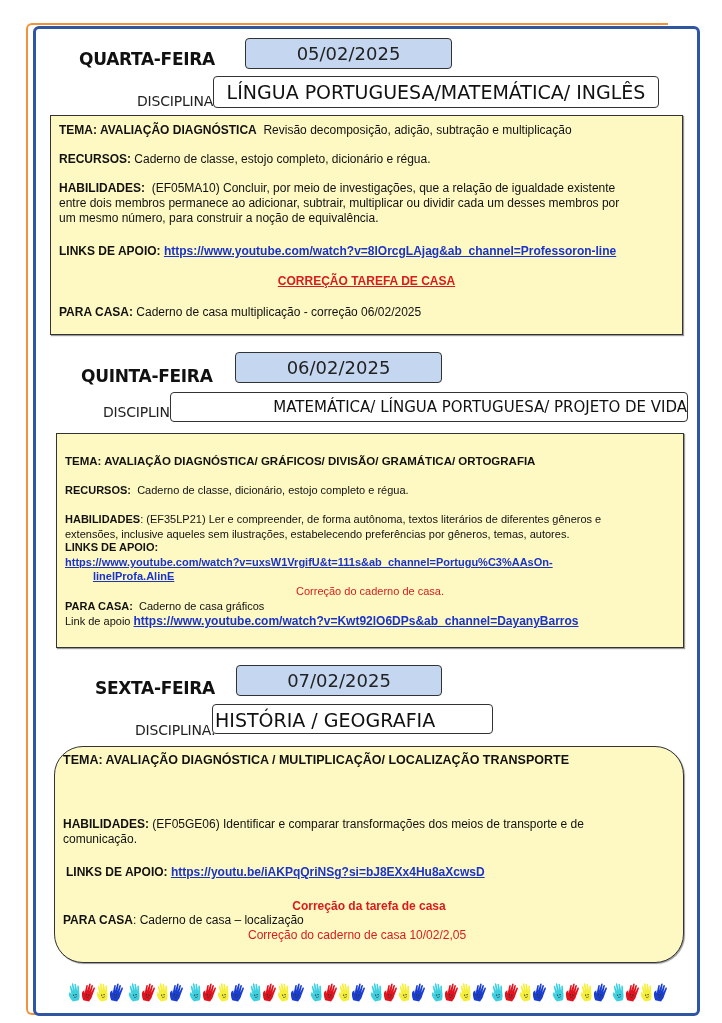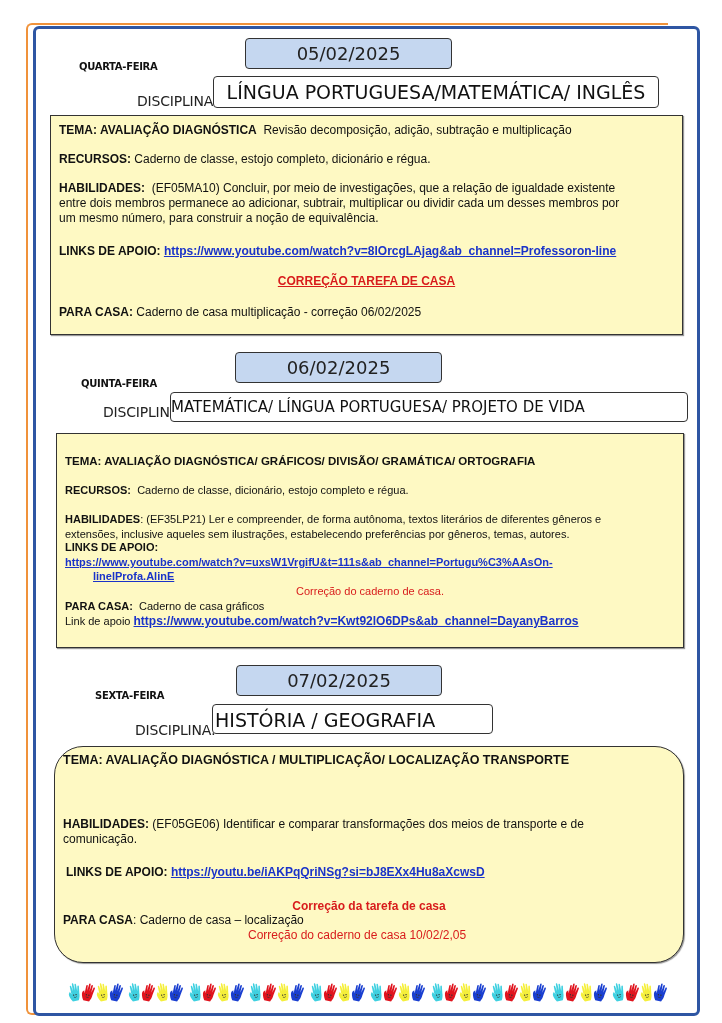--- a/index.html
+++ b/index.html
@@ -1,21 +1,21 @@
 <!DOCTYPE html>
 <html><head>
 <meta charset="utf-8">
 <style>
   html, body { margin: 0; padding: 0; background: #ffffff; }
   body { width: 722px; height: 1023px; position: relative; overflow: hidden; font-family: "Liberation Sans", sans-serif; color: #111; }
 
   .frame-orange { position: absolute; left: 26px; top: 23px; width: 640px; height: 988px; border: 2px solid #f0923a; border-right: none; border-radius: 6px 0 0 6px; }
   .frame-blue { position: absolute; left: 33px; top: 26px; width: 661px; height: 984px; border: 3px solid #2e56a3; border-radius: 6px; }
 
-  .day-label { position: absolute; font-family: "DejaVu Sans", sans-serif; font-weight: bold; font-size: 10px; letter-spacing: -0.3px; color: #111; margin-top: 12px; }
+  .day-label { position: absolute; font-family: "DejaVu Sans", sans-serif; font-weight: bold; font-size: 17px; letter-spacing: -0.3px; color: #111; }
   .date-box { position: absolute; background: #c5d7f0; border: 1px solid #333; border-radius: 4px; text-align: center; font-family: "DejaVu Sans", sans-serif; font-size: 18px; line-height: 29px; color: #222; }
   .disc-label { position: absolute; font-family: "DejaVu Sans", sans-serif; font-size: 14px; color: #222; letter-spacing: -0.2px; }
   .disc-box { position: absolute; background: #fff; border: 1px solid #333; border-radius: 4px; font-family: "DejaVu Sans", sans-serif; color: #111; white-space: nowrap; }
 
   .content-box { position: absolute; background: #fef9c3; border: 1px solid #333; box-shadow: 1px 1px 1px #999; font-size: 12px; line-height: 15px; color: #111; }
   .line { position: absolute; white-space: nowrap; }
   .b { font-weight: bold; }
   .link { color: #1a33c9; text-decoration: underline; font-weight: bold; }
   .red { color: #d81c1c; }
 
@@ -55,21 +55,21 @@
     <div class="line" style="left:8px; top:189px;">
       <span class="b">PARA  CASA:</span>&nbsp;<span>Caderno de casa multiplicação - correção 06/02/2025</span>
     </div>
   </div>
 </section>
 
 <section>
   <div class="day-label" style="left:81px; top:366px;">QUINTA-FEIRA</div>
   <div class="date-box" style="left:235px; top:352px; width:205px; height:29px;">06/02/2025</div>
   <div class="disc-label" style="left:103px; top:404px;">DISCIPLINA:</div>
-  <div class="disc-box" style="left:170px; top:392px; width:516px; height:28px; font-size:15px; line-height:28px; text-align:left;">MATEMÁTICA/ LÍNGUA PORTUGUESA/ PROJETO DE VIDA</div>
+  <div class="disc-box" style="left:170px; top:392px; width:516px; height:28px; font-size:15px; line-height:28px; text-align:right;">MATEMÁTICA/ LÍNGUA PORTUGUESA/ PROJETO DE VIDA</div>
 
   <div class="content-box" style="left:56px; top:433px; width:626px; height:213px; font-size:11px; line-height:13px;">
     <div class="line b" style="left:8px; top:21px; font-size:11.5px;">TEMA: AVALIAÇÃO  DIAGNÓSTICA/  GRÁFICOS/ DIVISÃO/ GRAMÁTICA/  ORTOGRAFIA</div>
     <div class="line" style="left:8px; top:50px;">
       <span class="b">RECURSOS:</span>&nbsp;&nbsp;<span>Caderno  de classe, dicionário,  estojo completo e régua.</span>
     </div>
     <div class="line" style="left:8px; top:79px;">
       <span class="b">HABILIDADES</span><span>:  (EF35LP21)  Ler e compreender,  de forma  autônoma,  textos literários de diferentes  gêneros  e</span>
     </div>
     <div class="line" style="left:8px; top:94px;">extensões, inclusive aqueles sem ilustrações, estabelecendo  preferências  por gêneros,  temas,  autores.</div>

